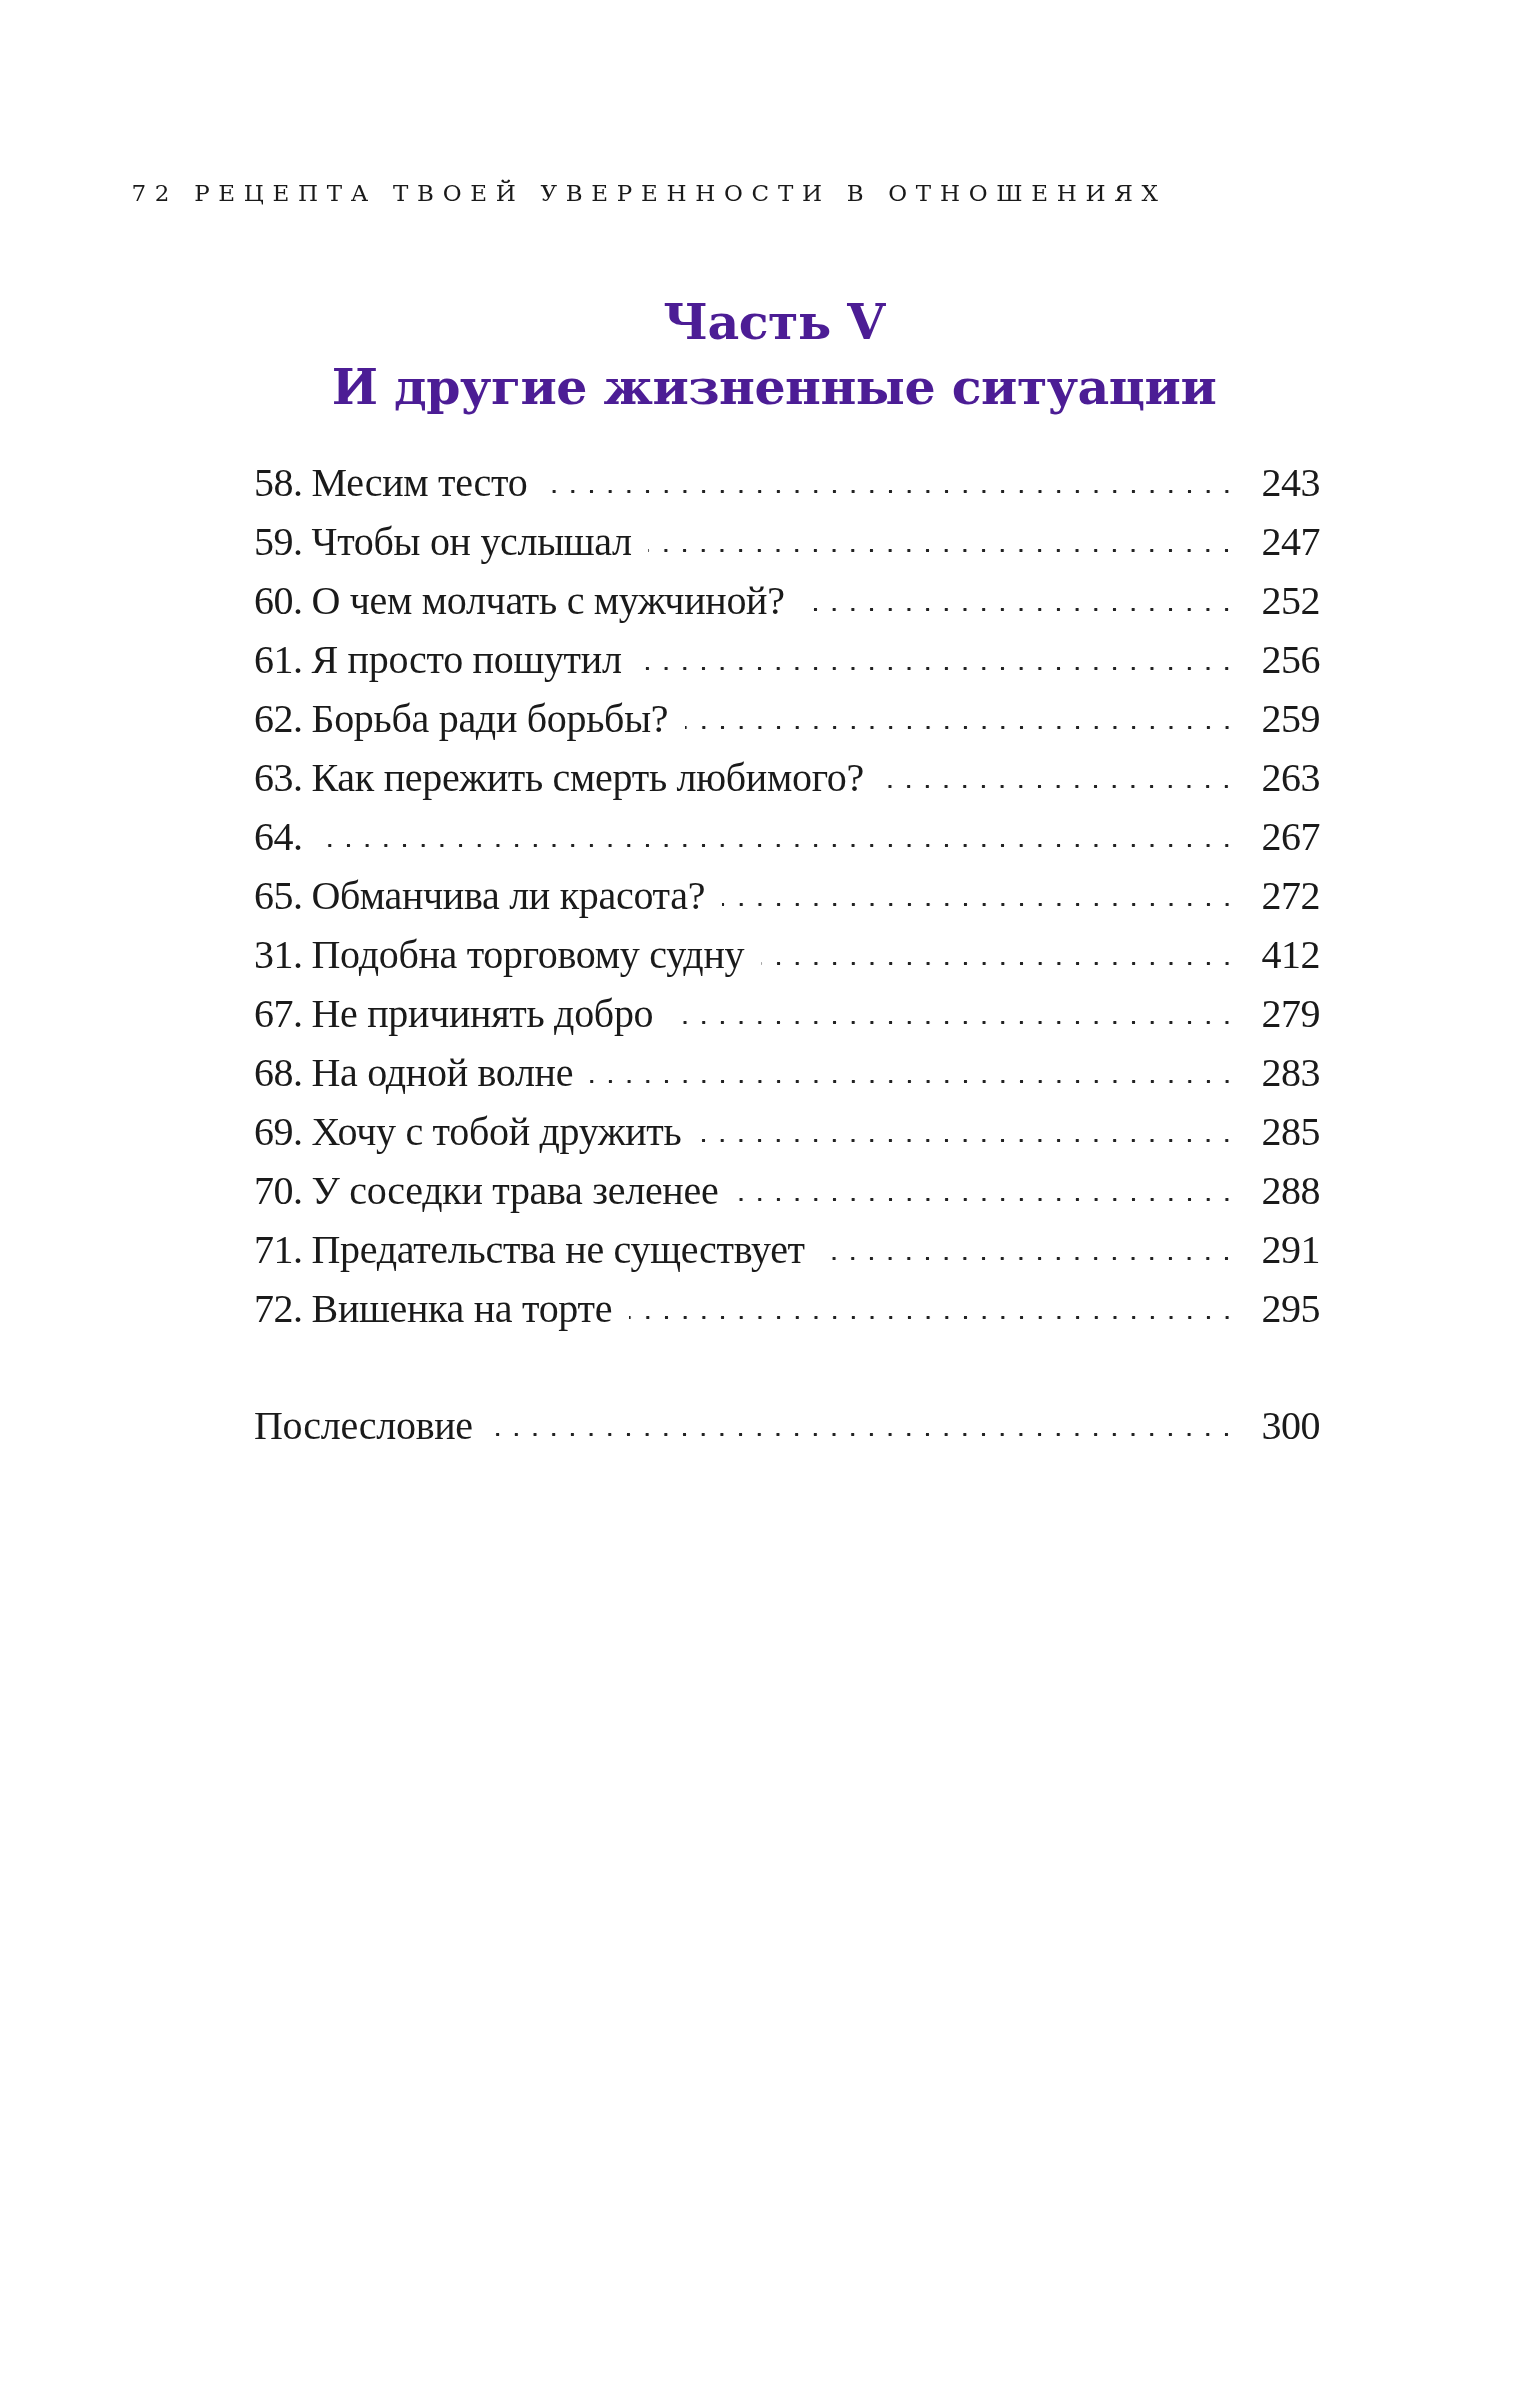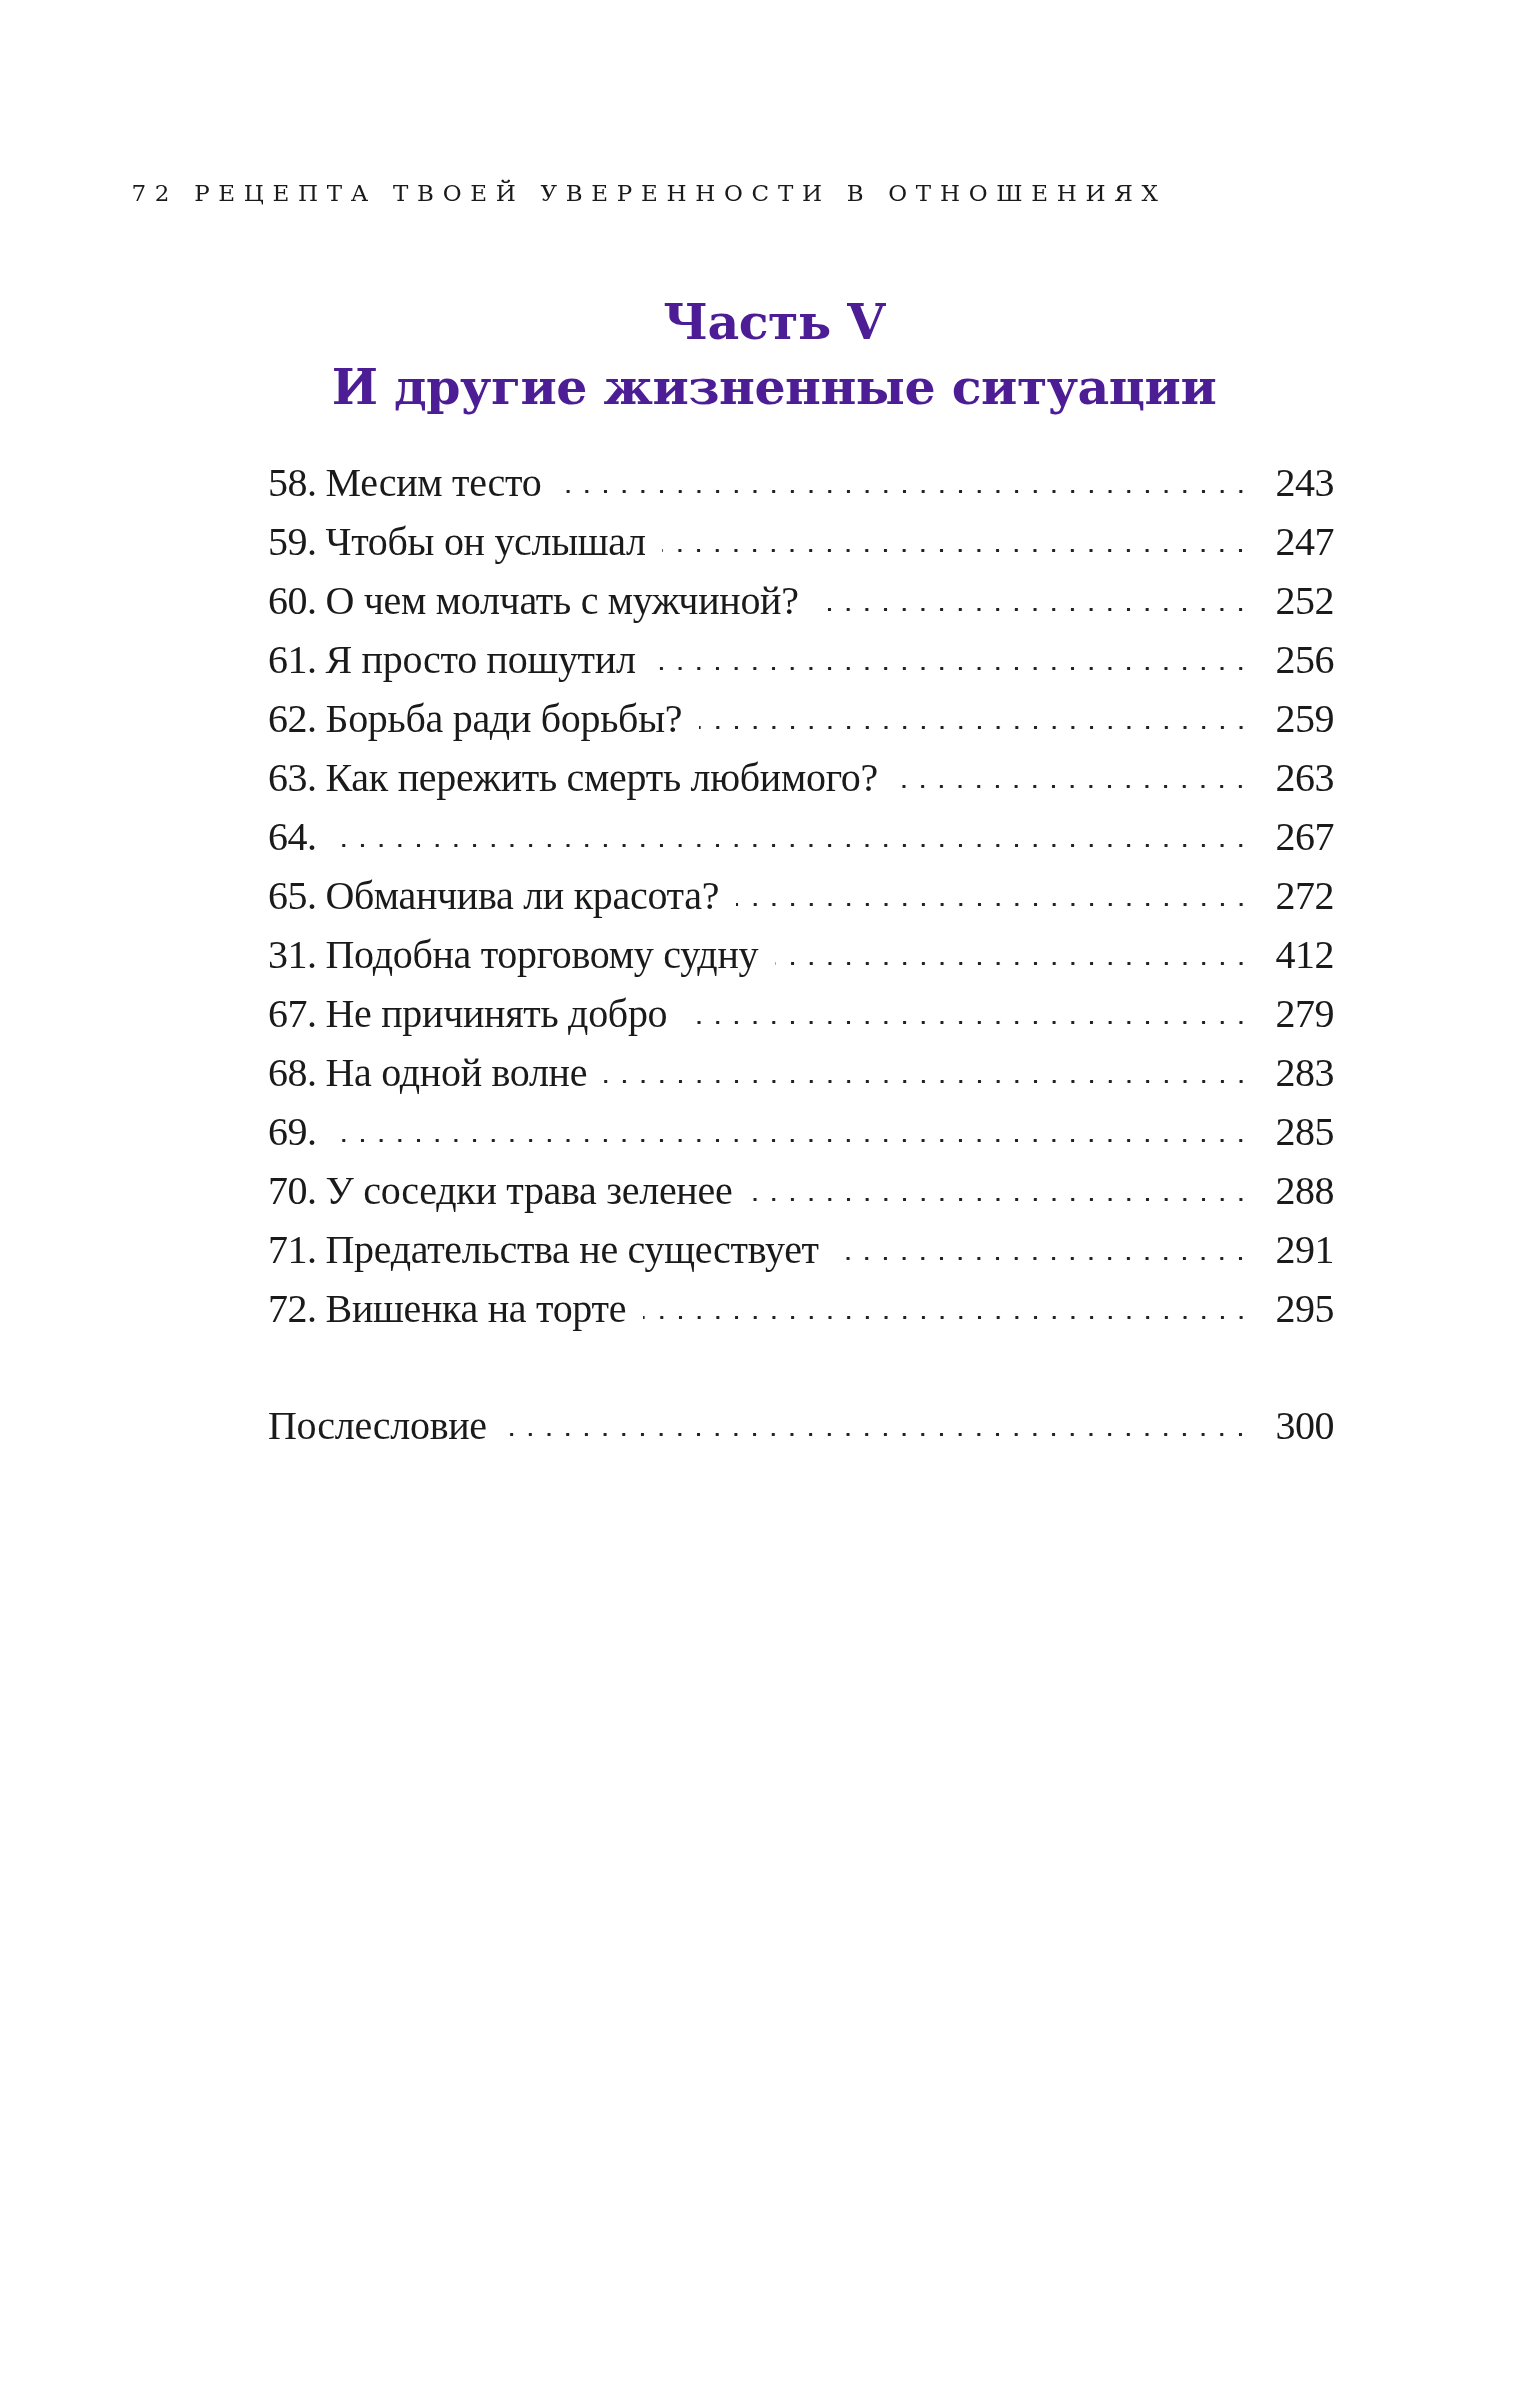--- a/index.html
+++ b/index.html
@@ -50,21 +50,21 @@
     }
     .part-heading .part-title {
       display: block;
       font-size: 49px;
       line-height: 66px;
       letter-spacing: -0.5px;
     }
     .toc {
       position: absolute;
       top: 453px;
-      left: 268px;
+      left: 254px;
       width: 1066px;
     }
     .toc-row {
       display: flex;
       align-items: baseline;
       height: 59px;
       font-family: "Liberation Serif", "DejaVu Serif", serif;
       font-size: 40px;
       line-height: 59px;
       color: #1a1a1a;
@@ -172,20 +172,21 @@
     <span class="page">279</span>
   </div>
   <div class="toc-row">
     <span class="num">68.</span>
     <span class="title">На одной волне</span>
     <span class="leader"></span>
     <span class="page">283</span>
   </div>
   <div class="toc-row">
     <span class="num">69.</span>
+    <span class="title">Хочу с тобой дружить</span>
     <span class="leader"></span>
     <span class="page">285</span>
   </div>
   <div class="toc-row">
     <span class="num">70.</span>
     <span class="title">У соседки трава зеленее</span>
     <span class="leader"></span>
     <span class="page">288</span>
   </div>
   <div class="toc-row">

